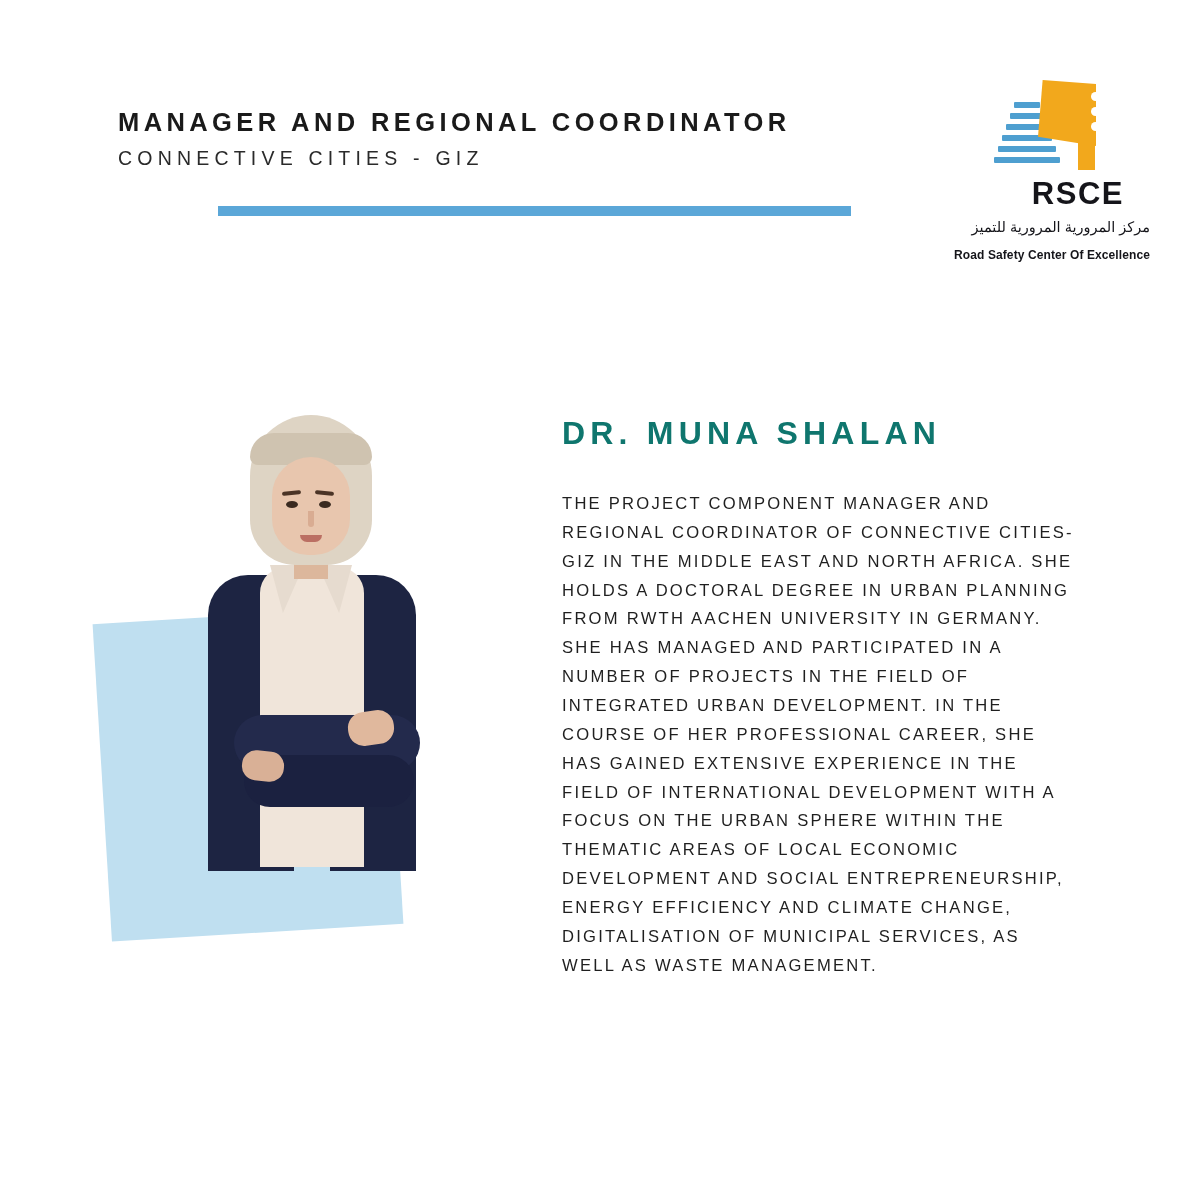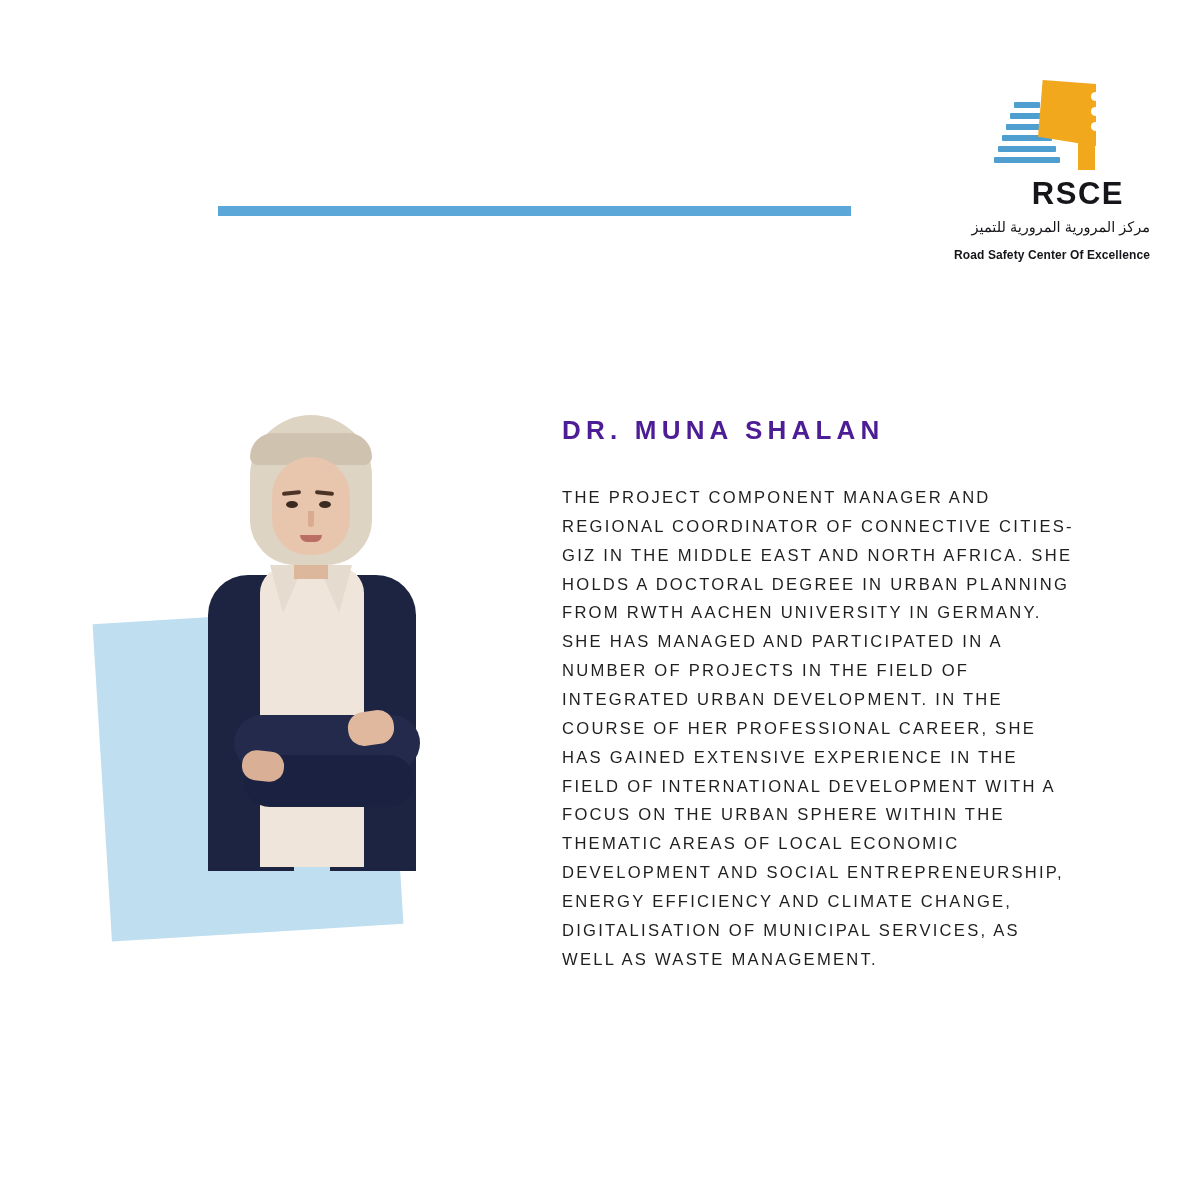--- a/index.html
+++ b/index.html
@@ -305,40 +305,44 @@
   }
 
   
   .bio {
     position: absolute;
     left: 562px;
     top: 415px;
     width: 520px;
   }
   .bio-name {
-    font-size: 26px;
+    font-size: 32px;
     font-weight: bold;
     letter-spacing: 5.2px;
-    color: #4c1d95;
+    color: #0f766e;
     white-space: nowrap;
   }
   .bio-text {
     margin-top: 38px;
     font-size: 16.6px;
     letter-spacing: 2.25px;
     line-height: 1.74;
     color: #1f1f1f;
     text-transform: uppercase;
     width: 515px;
   }
 </style>
 </head>
 <body>
 
 <div class="header">
+  <div class="header-titles">
+    <div class="title-main">MANAGER AND REGIONAL COORDINATOR</div>
+    <div class="title-sub">CONNECTIVE CITIES - GIZ</div>
+  </div>
   <div class="header-rule"></div>
 
   <div class="logo-block">
     <div class="logo-mark">
       <div class="stripes">
         <i></i>
           <i></i>
           <i></i>
           <i></i>
           <i></i>

